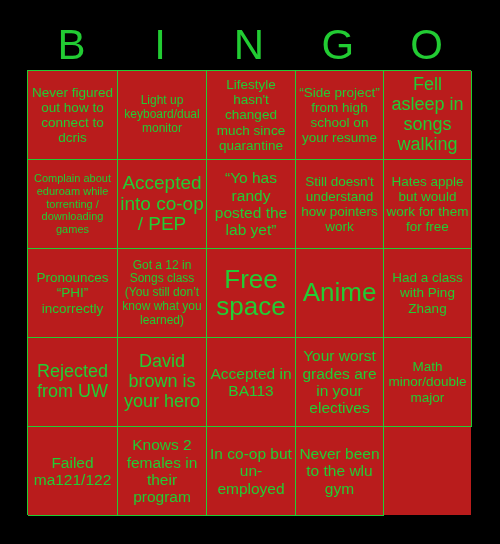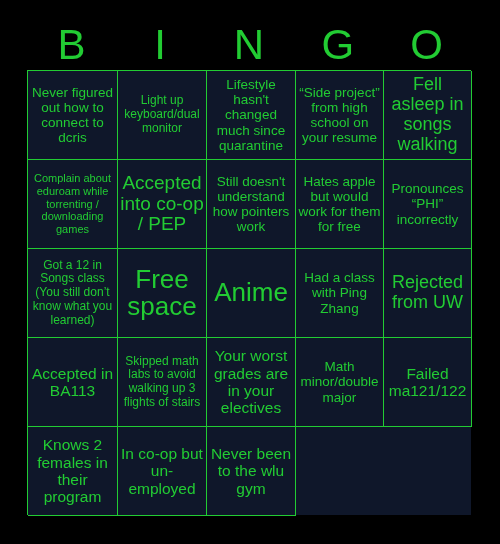--- a/index.html
+++ b/index.html
@@ -49,21 +49,21 @@
     left: 27px;
     top: 70px;
     width: 444px;
     height: 445px;
     display: grid;
     grid-template-columns: 90px 89px 89px 88px 88px;
     grid-template-rows: 89px 89px 89px 89px 89px;
     border-top: 1px solid #22CC33;
     border-left: 1px solid #22CC33;
     box-sizing: border-box;
-    background: #0f172a;
+    background: #b91c1c;
   }
 
   .cell {
     border-right: 1px solid #22CC33;
     border-bottom: 1px solid #22CC33;
     box-sizing: border-box;
     display: flex;
     align-items: center;
     justify-content: center;
     text-align: center;
@@ -120,20 +120,23 @@
     <div class="cell fs-xl" style="color: rgb(34, 204, 51); border-right-color: rgb(34, 204, 51); border-bottom-color: rgb(34, 204, 51);">
       <span class="cell-text">Fell asleep in songs walking</span>
     </div>
 
     <div class="cell fs-xs" style="color: rgb(34, 204, 51); border-right-color: rgb(34, 204, 51); border-bottom-color: rgb(34, 204, 51);">
       <span class="cell-text">Complain about eduroam while torrenting / downloading games</span>
     </div>
     <div class="cell fs-2xl" style="color: rgb(34, 204, 51); border-right-color: rgb(34, 204, 51); border-bottom-color: rgb(34, 204, 51);">
       <span class="cell-text">Accepted into co-op / PEP</span>
     </div>
+    <div class="cell fs-lg" style="color: rgb(34, 204, 51); border-right-color: rgb(34, 204, 51); border-bottom-color: rgb(34, 204, 51);">
+      <span class="cell-text">“Yo has randy posted the lab yet”</span>
+    </div>
     <div class="cell fs-md" style="color: rgb(34, 204, 51); border-right-color: rgb(34, 204, 51); border-bottom-color: rgb(34, 204, 51);">
       <span class="cell-text">Still doesn't understand how pointers work</span>
     </div>
     <div class="cell fs-md" style="color: rgb(34, 204, 51); border-right-color: rgb(34, 204, 51); border-bottom-color: rgb(34, 204, 51);">
       <span class="cell-text">Hates apple but would work for them for free</span>
     </div>
 
     <div class="cell fs-md" style="color: rgb(34, 204, 51); border-right-color: rgb(34, 204, 51); border-bottom-color: rgb(34, 204, 51); justify-content: flex-end;">
       <span class="cell-text">Pronounces “PHI” incorrectly</span>
     </div>
@@ -146,25 +149,25 @@
     <div class="cell fs-3xl" style="color: rgb(34, 204, 51); border-right-color: rgb(34, 204, 51); border-bottom-color: rgb(34, 204, 51);">
       <span class="cell-text">Anime</span>
     </div>
     <div class="cell fs-md" style="color: rgb(34, 204, 51); border-right-color: rgb(34, 204, 51); border-bottom-color: rgb(34, 204, 51);">
       <span class="cell-text">Had a class with Ping Zhang</span>
     </div>
 
     <div class="cell fs-xl" style="color: rgb(34, 204, 51); border-right-color: rgb(34, 204, 51); border-bottom-color: rgb(34, 204, 51);">
       <span class="cell-text">Rejected from UW</span>
     </div>
+    <div class="cell fs-xl" style="color: rgb(34, 204, 51); border-right-color: rgb(34, 204, 51); border-bottom-color: rgb(34, 204, 51);">
+      <span class="cell-text">David brown is your hero</span>
+    </div>
     <div class="cell fs-lg" style="color: rgb(34, 204, 51); border-right-color: rgb(34, 204, 51); border-bottom-color: rgb(34, 204, 51);">
       <span class="cell-text">Accepted in BA113</span>
-    </div>
-    <div class="cell fs-sm" style="color: rgb(34, 204, 51); border-right-color: rgb(34, 204, 51); border-bottom-color: rgb(34, 204, 51);">
-      <span class="cell-text">Skipped math labs to avoid walking up 3 flights of stairs</span>
     </div>
     <div class="cell fs-lg" style="color: rgb(34, 204, 51); border-right-color: rgb(34, 204, 51); border-bottom-color: rgb(34, 204, 51); align-items: center;">
       <span class="cell-text">Your worst grades are in your electives</span>
     </div>
 
     <div class="cell fs-md" style="color: rgb(34, 204, 51); border-right-color: rgb(34, 204, 51); border-bottom-color: rgb(34, 204, 51);">
       <span class="cell-text">Math minor/double major</span>
     </div>
     <div class="cell fs-lg" style="color: rgb(34, 204, 51); border-right-color: rgb(34, 204, 51); border-bottom-color: rgb(34, 204, 51);">
       <span class="cell-text">Failed ma121/122</span>

